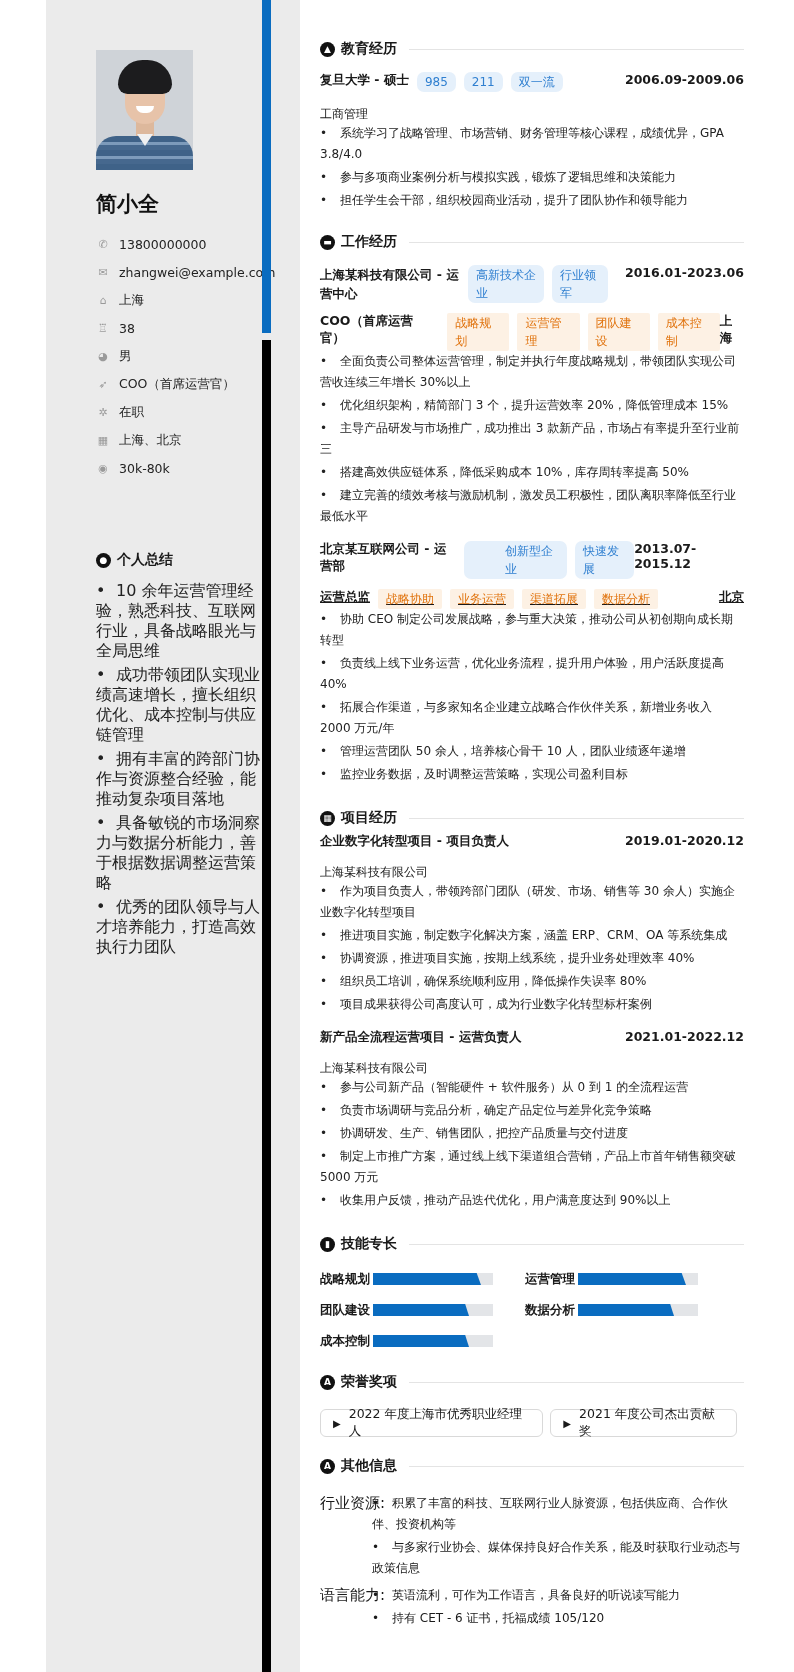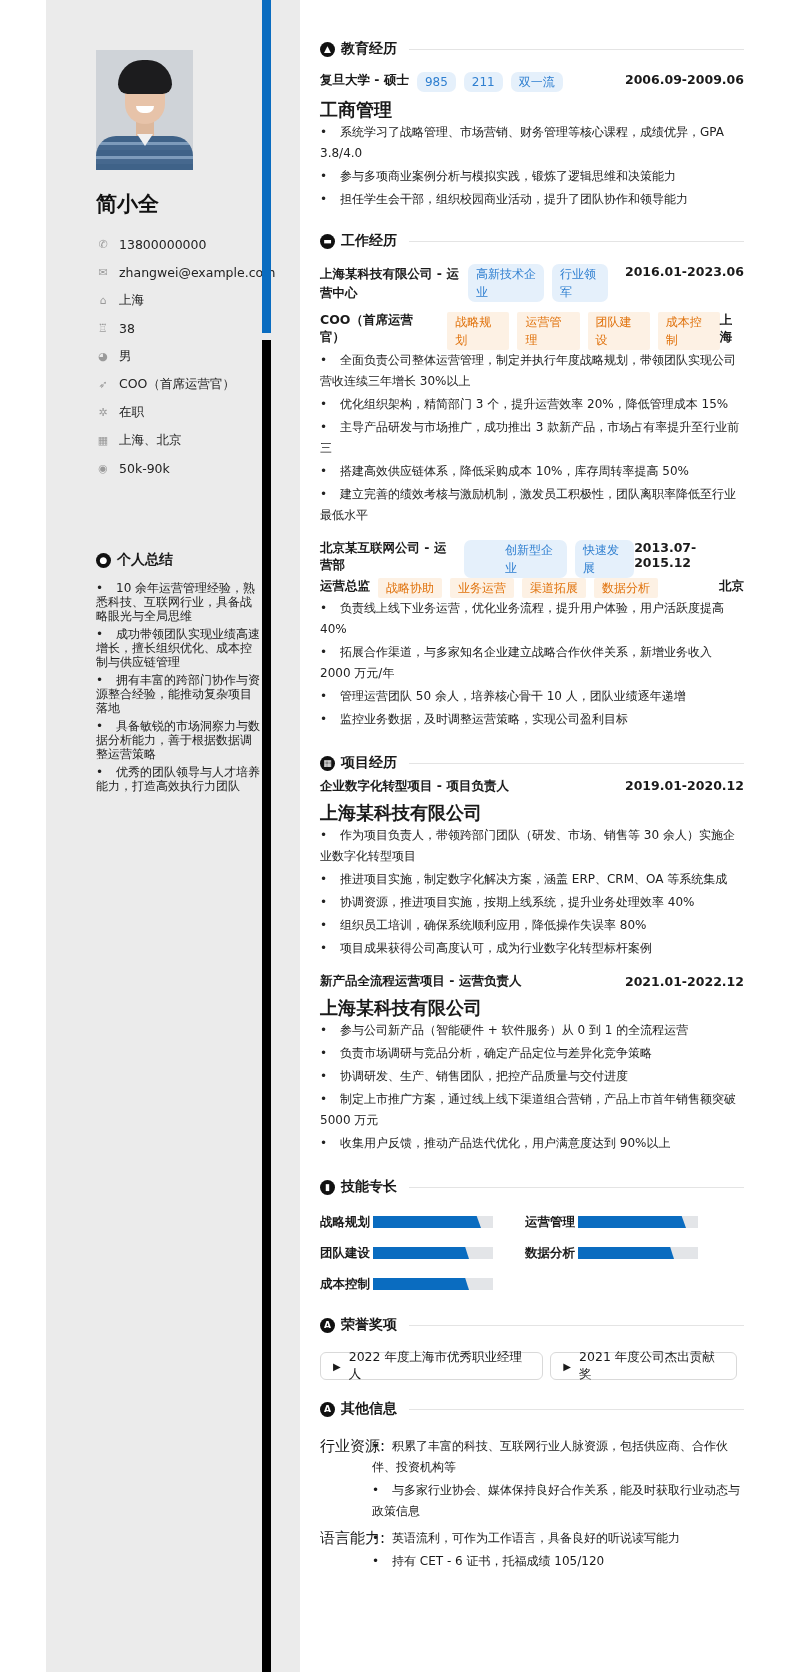--- a/index.html
+++ b/index.html
@@ -19,31 +19,31 @@
   .photo .tee { position: absolute; left: 41px; top: 84px; width: 16px; height: 12px; background: #f1f1f1; clip-path: polygon(0 0, 100% 0, 50% 100%); }
 
   .name { position: absolute; left: 50px; top: 190px; font-size: 21px; font-weight: bold; color: #111; }
   .contacts { position: absolute; left: 50px; top: 230px; list-style: none; }
   .contacts li { height: 28px; display: flex; align-items: center; font-size: 12.5px; color: #222; }
   .contacts .ic { width: 14px; height: 14px; margin-right: 9px; color: #9a9a9a; font-size: 11px; display: flex; align-items: center; justify-content: center; }
 
   .summary-title { position: absolute; left: 50px; top: 551px; display: flex; align-items: center; font-size: 14px; font-weight: bold; }
   .circle-ic { width: 15px; height: 15px; border-radius: 50%; background: #111; color: #fff; font-size: 9px; display: inline-flex; align-items: center; justify-content: center; margin-right: 6px; }
   .summary-list { position: absolute; left: 50px; top: 581px; width: 165px; list-style: none; }
-  .summary-list li { font-size: 12px; line-height: 14px; color: #222; margin-bottom: 4px; }
+  .summary-list li { font-size: 16px; line-height: 20px; color: #222; margin-bottom: 4px; }
   .bullet { display: inline-block; width: 20px; }
 
   .main { position: absolute; left: 320px; top: 38px; width: 424px; }
   .sec-head { display: flex; align-items: center; font-size: 14px; font-weight: bold; height: 22px; }
   .sec-head .line { flex: 1; height: 1px; background: #e4e4e4; margin-left: 12px; }
   .row { display: flex; justify-content: space-between; align-items: flex-start; font-size: 12.5px; font-weight: bold; }
   .row .left { display: flex; align-items: flex-start; flex-wrap: nowrap; }
   .tag-b { background: #e5f0fb; color: #2f7fd0; font-weight: normal; font-size: 12px; padding: 1px 8px; margin-left: 8px; line-height: 18px; border-radius: 7px; }
   .tag-o { background: #fdf1e4; color: #e0720c; font-weight: normal; font-size: 12px; padding: 1px 8px; margin-left: 8px; line-height: 18px; border-radius: 2px; }
-  .sub { font-size: 18px; font-weight: bold; margin-top: 6px; }
+  .sub { font-size: 12px; font-weight: normal; margin-top: 14px; }
   .blist { list-style: none; }
   .blist li { font-size: 12px; line-height: 21px; color: #222; margin-bottom: 2px; }
 
   .skills { display: grid; grid-template-columns: 205px 205px; row-gap: 15px; margin-top: 16px; }
   .skill { display: flex; align-items: center; font-size: 12.5px; font-weight: bold; height: 16px; }
   .skill .lbl { width: 53px; }
   .track { width: 120px; height: 12px; background: #e3e5e8; position: relative; }
   .fill { position: absolute; left: 0; top: 0; height: 12px; background: #0a6cc0; clip-path: polygon(0 0, 96% 0, 100% 100%, 0 100%); }
 
   .awards { display: flex; margin-top: 16px; }
@@ -97,21 +97,21 @@
     <li>
         <span class="ic">✲</span>
         <span>在职</span>
       </li>
     <li>
         <span class="ic">▦</span>
         <span>上海、北京</span>
       </li>
     <li>
         <span class="ic">◉</span>
-        <span>50k-90k</span>
+        <span>30k-80k</span>
       </li>
   </ul>
 
   <div class="summary-title">
     <span class="circle-ic">●</span>
     <span>个人总结</span>
   </div>
   <ul class="summary-list">
     <li><span class="bullet">•</span><span>10 余年运营管理经验，熟悉科技、互联网行业，具备战略眼光与全局思维</span></li>
     <li><span class="bullet">•</span><span>成功带领团队实现业绩高速增长，擅长组织优化、成本控制与供应链管理</span></li>
@@ -179,31 +179,32 @@
   </ul>
 
   <div class="row" style="margin-top:14px;">
     <div class="left">
       <span>北京某互联网公司 - 运营部</span>
       <span class="tag-b" style="padding-left:41px;">创新型企业</span>
       <span class="tag-b">快速发展</span>
     </div>
     <span>2013.07-2015.12</span>
   </div>
-  <div class="row" style="margin-top:0;">
+  <div class="row" style="margin-top:10px;text-decoration:underline;">
     <div class="left">
       <span>运营总监</span>
       <span class="tag-o">战略协助</span>
       <span class="tag-o">业务运营</span>
       <span class="tag-o">渠道拓展</span>
       <span class="tag-o">数据分析</span>
     </div>
     <span>北京</span>
   </div>
   <ul class="blist">
+    <li><span class="bullet">•</span><span>协助 CEO 制定公司发展战略，参与重大决策，推动公司从初创期向成长期转型</span></li>
     <li><span class="bullet">•</span><span>负责线上线下业务运营，优化业务流程，提升用户体验，用户活跃度提高 40%</span></li>
     <li><span class="bullet">•</span><span>拓展合作渠道，与多家知名企业建立战略合作伙伴关系，新增业务收入 2000 万元/年</span></li>
     <li><span class="bullet">•</span><span>管理运营团队 50 余人，培养核心骨干 10 人，团队业绩逐年递增</span></li>
     <li><span class="bullet">•</span><span>监控业务数据，及时调整运营策略，实现公司盈利目标</span></li>
   </ul>
 
   <div class="sec-head" style="margin-top:22px;">
     <span class="circle-ic">▦</span>
     <span>项目经历</span>
       <span class="line"></span>
@@ -213,21 +214,21 @@
     <span>2019.01-2020.12</span>
   </div>
   <div class="sub">上海某科技有限公司</div>
   <ul class="blist">
     <li><span class="bullet">•</span><span>作为项目负责人，带领跨部门团队（研发、市场、销售等 30 余人）实施企业数字化转型项目</span></li>
     <li><span class="bullet">•</span><span>推进项目实施，制定数字化解决方案，涵盖 ERP、CRM、OA 等系统集成</span></li>
     <li><span class="bullet">•</span><span>协调资源，推进项目实施，按期上线系统，提升业务处理效率 40%</span></li>
     <li><span class="bullet">•</span><span>组织员工培训，确保系统顺利应用，降低操作失误率 80%</span></li>
     <li><span class="bullet">•</span><span>项目成果获得公司高度认可，成为行业数字化转型标杆案例</span></li>
   </ul>
-  <div class="row" style="margin-top:14px;align-items:center;">
+  <div class="row" style="margin-top:14px;">
     <span>新产品全流程运营项目 - 运营负责人</span>
     <span>2021.01-2022.12</span>
   </div>
   <div class="sub">上海某科技有限公司</div>
   <ul class="blist">
     <li><span class="bullet">•</span><span>参与公司新产品（智能硬件 + 软件服务）从 0 到 1 的全流程运营</span></li>
     <li><span class="bullet">•</span><span>负责市场调研与竞品分析，确定产品定位与差异化竞争策略</span></li>
     <li><span class="bullet">•</span><span>协调研发、生产、销售团队，把控产品质量与交付进度</span></li>
     <li><span class="bullet">•</span><span>制定上市推广方案，通过线上线下渠道组合营销，产品上市首年销售额突破 5000 万元</span></li>
     <li><span class="bullet">•</span><span>收集用户反馈，推动产品迭代优化，用户满意度达到 90%以上</span></li>

